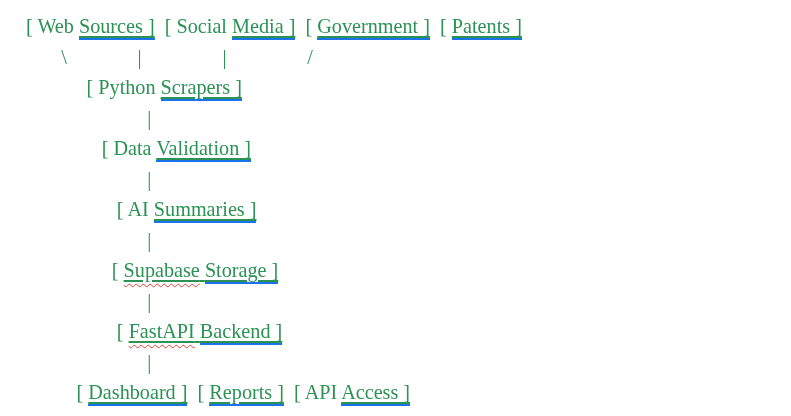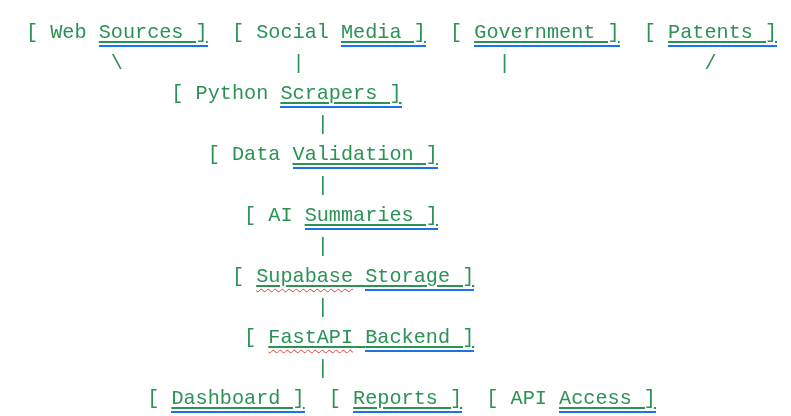--- a/index.html
+++ b/index.html
@@ -6,22 +6,22 @@
     margin: 0;
     padding: 0;
     background: #ffffff;
   }
   body {
     width: 791px;
     height: 416px;
     overflow: hidden;
   }
   .diagram {
-    padding: 18px 0 0 26px;
-    font-family: Liberation Mono, monospace;
+    padding: 11px 0 0 26px;
+    font-family: Liberation Serif, serif;
     font-size: 20.2px;
     line-height: 30.5px;
     color: #2b9254;
     white-space: pre;
   }
   .line {
     height: 30.5px;
   }
   .plain {
     text-decoration: none;

